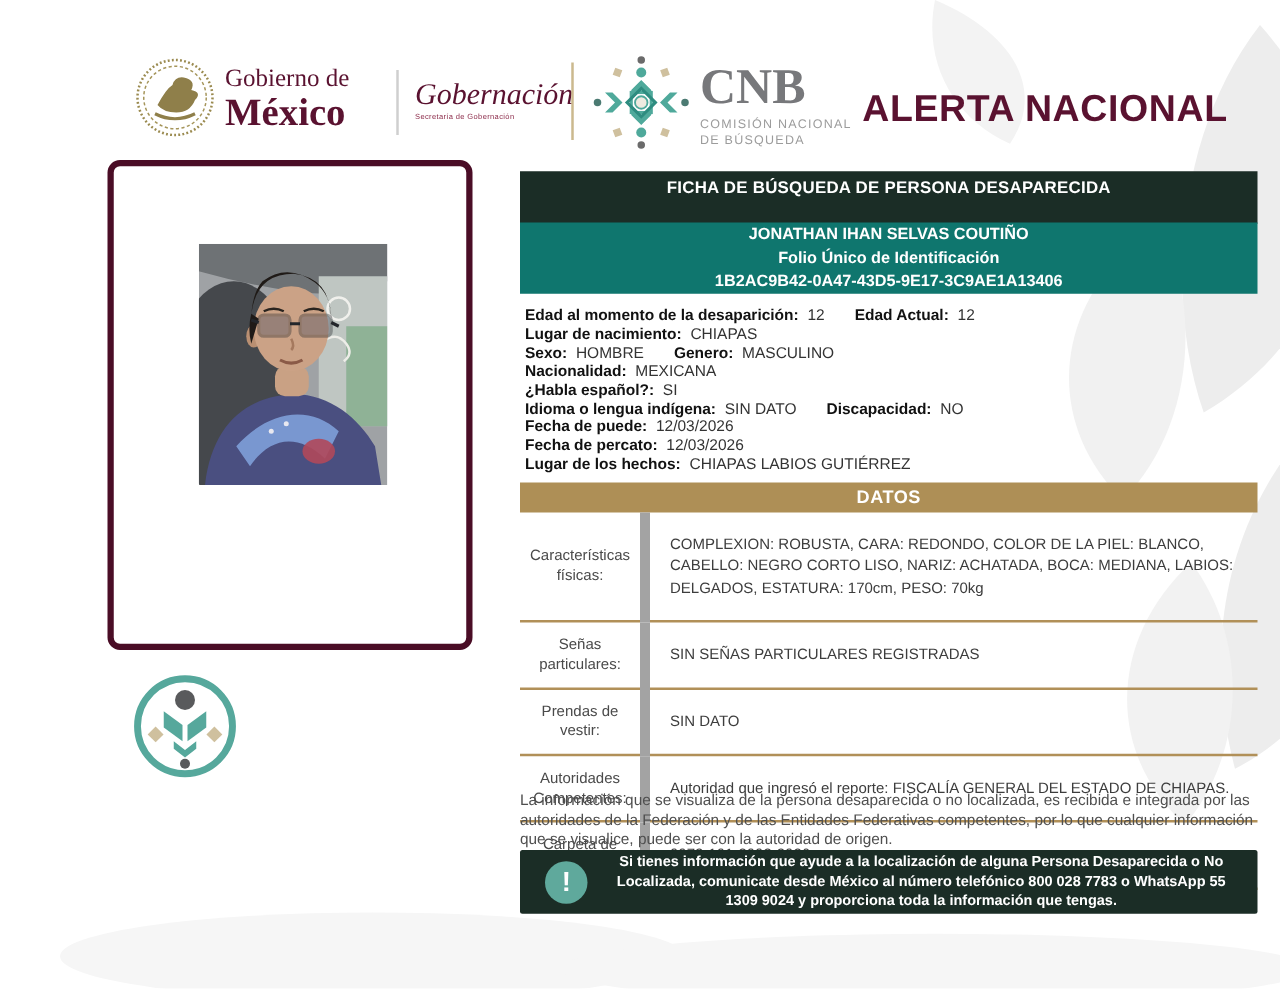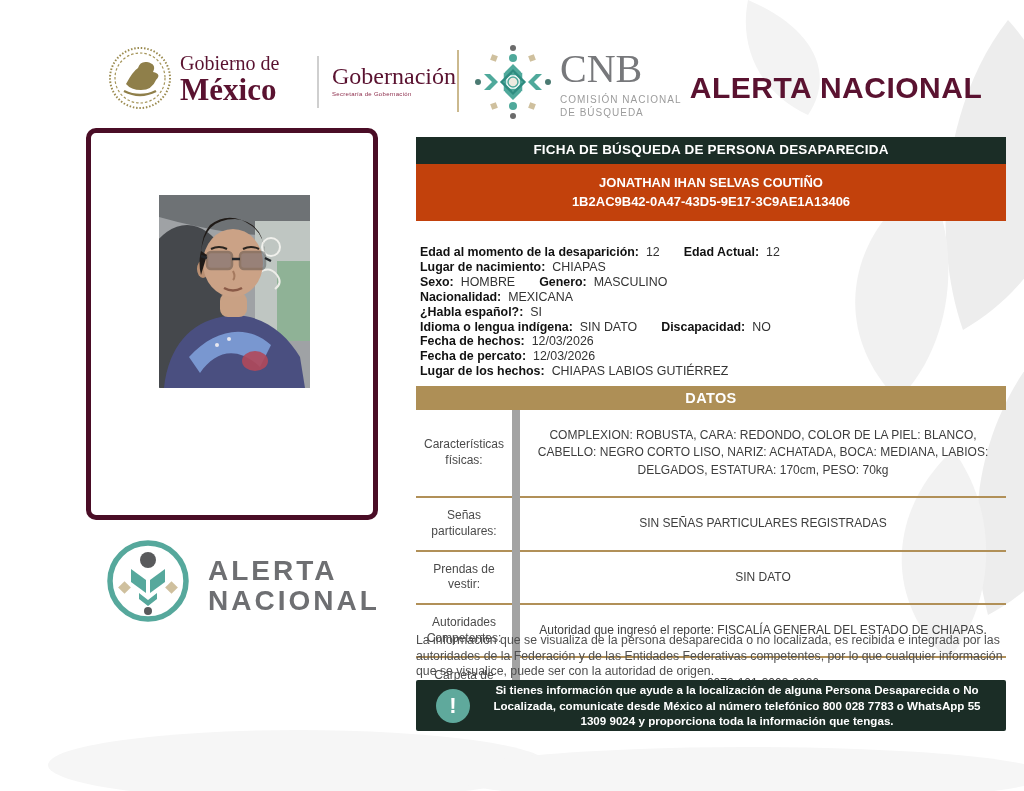--- a/index.html
+++ b/index.html
@@ -6,50 +6,50 @@
   .page{position:relative;width:1024px;height:791px;background:#ffffff;overflow:hidden;
         font-family:"Liberation Sans",sans-serif;margin-left:48px;}
   .wm{position:absolute;inset:0;z-index:0;pointer-events:none;}
   .z{position:absolute;z-index:1;}
 
   
   .gob-line1{font-family:"Liberation Serif",serif;font-size:20px;color:#5A1230;}
   .gob-line2{font-family:"Liberation Serif",serif;font-size:31px;font-weight:bold;color:#5A1230;margin-top:-3px;}
   .vdiv1{border-left:2px solid #CFCFCF;height:52px;}
   .vdiv2{border-left:2px solid #CBB98E;height:62px;}
-  .gobernacion-title{font-family:"Liberation Serif",serif;font-size:24px;color:#5A1230;}
+  .gobernacion-title{font-family:"Liberation Serif",serif;font-size:24px;color:#5A1230;font-style:italic;}
   .gobernacion-sub{font-size:6px;color:#8C2B4A;letter-spacing:.3px;margin-top:1px;}
-  .cnb-acronym{font-family:"Liberation Serif",serif;font-size:40px;font-weight:normal;color:#77787B;line-height:.95;}
+  .cnb-acronym{font-family:"Liberation Serif",serif;font-size:40px;font-weight:bold;color:#77787B;line-height:.95;}
   .cnb-sub{font-size:10px;color:#9C9C9C;letter-spacing:1px;line-height:1.3;margin-top:5px;}
   .alert-title{width:300px;text-align:center;font-size:30px;font-weight:bold;color:#5A1230;letter-spacing:.5px;}
 
   
   .photo-frame{left:38px;top:128px;width:282px;height:382px;border:5px solid #4A0D26;
                border-radius:10px;background:#fff;}
   .photo{position:absolute;left:68px;top:62px;width:151px;height:193px;overflow:hidden;}
   .alerta-logo-text{font-size:28px;font-weight:bold;color:#6E6F72;letter-spacing:3px;line-height:1.08;}
 
   
   .ficha-bar{left:368px;top:137px;width:590px;height:42px;background:#1B2D26;color:#fff;
              font-weight:bold;font-size:13.5px;text-align:center;line-height:26px;letter-spacing:.2px;}
-  .name-bar{left:368px;top:164px;width:590px;height:57px;background:#c2410c;color:#fff;
+  .name-bar{left:368px;top:178px;width:590px;height:57px;background:#0f766e;color:#fff;
             font-weight:bold;font-size:13px;text-align:center;display:flex;flex-direction:column;
             justify-content:center;line-height:1.45;}
   .details{left:372px;top:245px;width:586px;font-size:12.4px;color:#333;}
   .detail-line{line-height:14.9px;white-space:nowrap;}
   .dl{font-weight:bold;color:#111;}
   .dv{margin-left:7px;color:#333;}
   .pair2{margin-left:24px;}
   .datos-bar{left:368px;top:386px;width:590px;height:24px;background:#AE8F56;color:#fff;
              font-weight:bold;font-size:14.5px;text-align:center;line-height:24px;letter-spacing:.4px;}
   .datos-table{left:368px;top:410px;width:590px;border-collapse:collapse;table-layout:fixed;}
   .datos-table td{border-bottom:2px solid #B19058;font-size:12px;vertical-align:middle;}
   .datos-table td.lbl{width:84px;border-right:8px solid #a3a3a3;text-align:center;
                       color:#4A4A4A;line-height:1.3;padding:4px 6px;}
-  .datos-table td.val{text-align:center;color:#3D3D3D;line-height:1.45;padding:17px 16px;}
+  .datos-table td.val{text-align:left;color:#3D3D3D;line-height:1.45;padding:17px 16px;}
   .disclaimer{left:368px;top:633px;width:590px;text-align:left;font-size:12.3px;color:#4F4F4F;line-height:1.28;}
   .banner{left:368px;top:680px;width:590px;height:51px;background:#1B2D26;border-radius:2px;
           display:flex;align-items:center;}
   .banner-icon{margin-left:20px;width:34px;height:34px;border-radius:50%;background:#5FA99C;
                color:#fff;font-weight:bold;font-size:22px;text-align:center;line-height:33px;flex:0 0 auto;}
   .banner-text{flex:1;padding:0 16px 0 14px;color:#fff;font-weight:bold;font-size:11.6px;
                line-height:1.33;text-align:center;}
 </style>
 </head>
 <body>
@@ -151,29 +151,26 @@
       <circle cx="43" cy="43" r="38" fill="#fff" stroke="#56A89C" stroke-width="5.5"></circle>
       <circle cx="43" cy="22" r="8" fill="#595A5C"></circle>
       <path d="M26,31 L41,42 L41,55 L26,44 Z" fill="#56A89C"></path>
       <path d="M60,31 L45,42 L45,55 L60,44 Z" fill="#56A89C"></path>
       <rect x="15" y="45" width="9" height="9" fill="#CFC09E" transform="rotate(45 19.5 49.5)"></rect>
       <rect x="62" y="45" width="9" height="9" fill="#CFC09E" transform="rotate(45 66.5 49.5)"></rect>
       <path d="M34,55 L43,62 L52,55 L52,61 L43,68 L34,61 Z" fill="#56A89C"></path>
       <circle cx="43" cy="73" r="4" fill="#595A5C"></circle>
     </svg>
   </div>
-  <div class="z alerta-logo-text" style="left:160px;top:556px">
-    <div>ALERTA</div>
-    <div>NACIONAL</div>
-  </div>
 
   <div class="z ficha-bar">FICHA DE BÚSQUEDA DE PERSONA DESAPARECIDA</div>
 
   <div class="z name-bar">
     <div>JONATHAN IHAN SELVAS COUTIÑO</div>
+    <div>Folio Único de Identificación</div>
     <div>1B2AC9B42-0A47-43D5-9E17-3C9AE1A13406</div>
   </div>
 
   <div class="z details">
     <div class="detail-line">
       <span class="dl">Edad al momento de la desaparición:</span><span class="dv">12</span><span class="dl pair2">Edad Actual:</span><span class="dv">12</span>
     </div>
     <div class="detail-line">
       <span class="dl">Lugar de nacimiento:</span><span class="dv">CHIAPAS</span>
     </div>
@@ -183,21 +180,21 @@
     <div class="detail-line">
       <span class="dl">Nacionalidad:</span><span class="dv">MEXICANA</span>
     </div>
     <div class="detail-line">
       <span class="dl">¿Habla español?:</span><span class="dv">SI</span>
     </div>
     <div class="detail-line">
       <span class="dl">Idioma o lengua indígena:</span><span class="dv">SIN DATO</span><span class="dl pair2">Discapacidad:</span><span class="dv">NO</span>
     </div>
     <div class="detail-line">
-      <span class="dl">Fecha de hechos:</span><span class="dv">12/03/2026</span>
+      <span class="dl">Fecha de puede:</span><span class="dv">12/03/2026</span>
     </div>
     <div class="detail-line">
       <span class="dl">Fecha de percato:</span><span class="dv">12/03/2026</span>
     </div>
     <div class="detail-line">
       <span class="dl">Lugar de los hechos:</span><span class="dv">CHIAPAS LABIOS GUTIÉRREZ</span>
     </div>
   </div>
 
   <div class="z datos-bar">DATOS</div>

